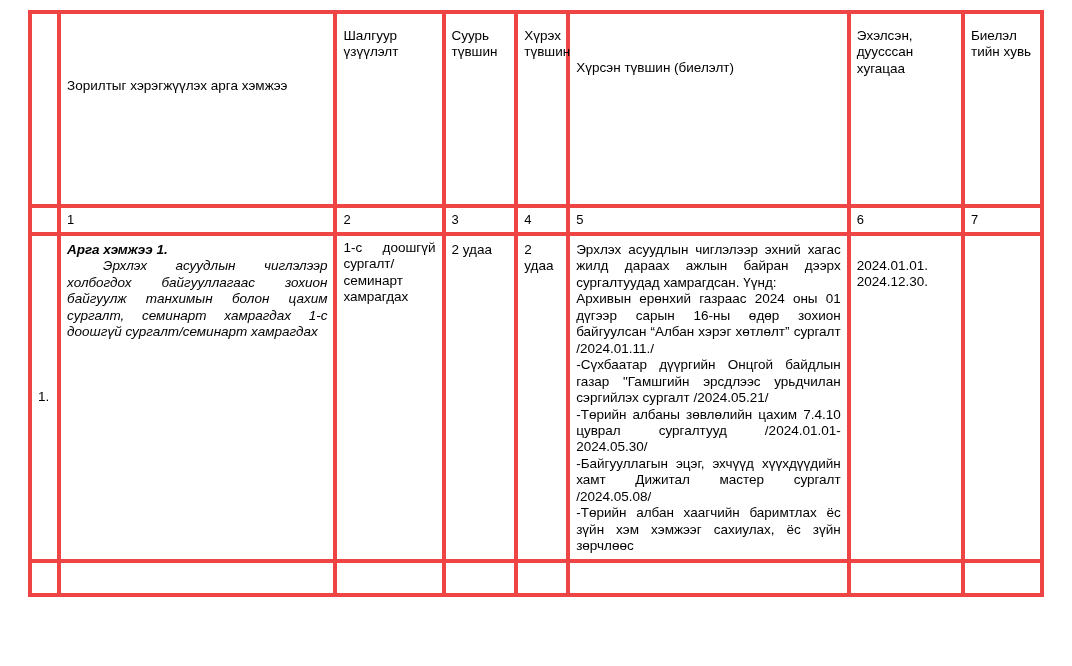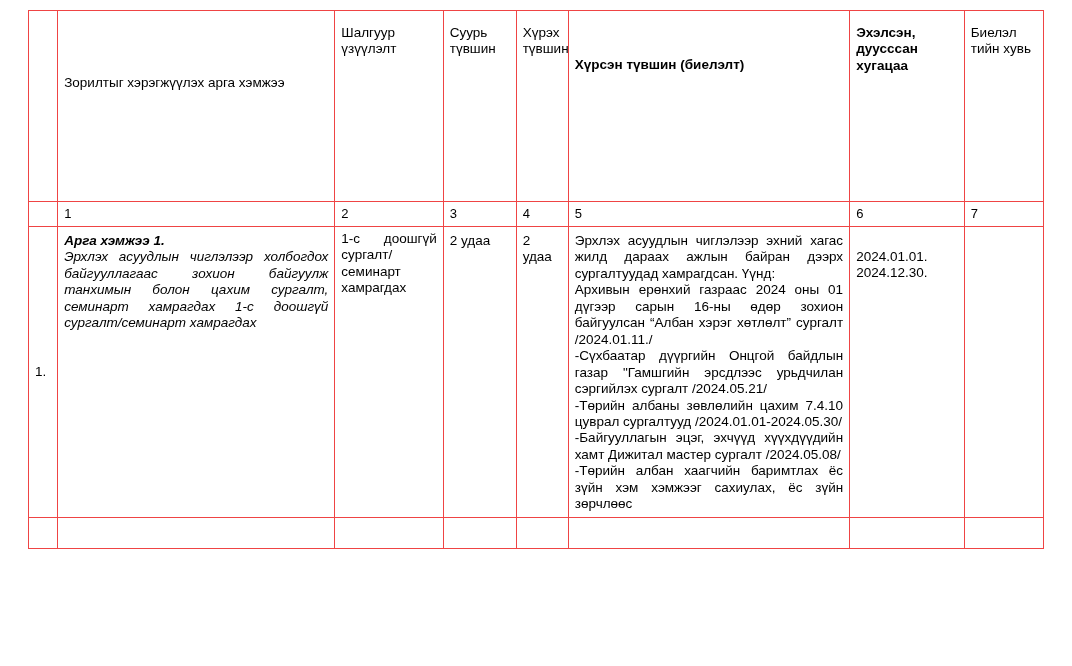--- a/index.html
+++ b/index.html
@@ -21,21 +21,21 @@
   table.doc-table {
     border-collapse: collapse;
     table-layout: fixed;
     margin-left: 28px;
     margin-top: 10px;
     width: 1016px;
     font-size: 13.5px;
     line-height: 1.22;
   }
   table.doc-table td {
-    border: 1px solid #ef4444;
+    border: 4px solid #ef4444;
     vertical-align: top;
     padding: 4px 6px 4px 6px;
   }
   
   col.c-num      { width: 28px; }
   col.c-measure  { width: 266px; }
   col.c-indic    { width: 104px; }
   col.c-base     { width: 70px; }
   col.c-target   { width: 50px; }
   col.c-reached  { width: 270px; }
@@ -47,25 +47,23 @@
     vertical-align: top;
   }
   .header-row td.pad-mid {
     padding-top: 64px;
   }
   .header-row td.pad-small {
     padding-top: 14px;
   }
   .header-row td.pad-reached {
     padding-top: 46px;
-    font-weight: bold;
   }
   .header-row td.pad-dates {
     padding-top: 14px;
-    font-weight: bold;
   }
 
   .numrow td {
     height: 14px;
     padding-top: 1px;
     padding-bottom: 2px;
     font-size: 13px;
   }
 
   .justify {
@@ -84,21 +82,21 @@
   .body-row td.cell-base { padding-top: 6px; }
   .body-row td.cell-target { padding-top: 6px; }
   .body-row td.cell-reached { padding-top: 6px; }
   .body-row td.cell-dates { padding-top: 22px; }
 
   .blank-row td {
     height: 22px;
   }
 
   .p { margin: 0; }
-  .indent-block { text-align: justify; }
+  .indent-block { text-align: justify; margin-left: 36px; }
   .dates-line { display: block; }
   .measure-title { display: block; margin-bottom: 0; }
 </style>
 </head>
 <body>
 
 <div class="page">
   <table class="doc-table">
     <colgroup>
       <col class="c-num">

